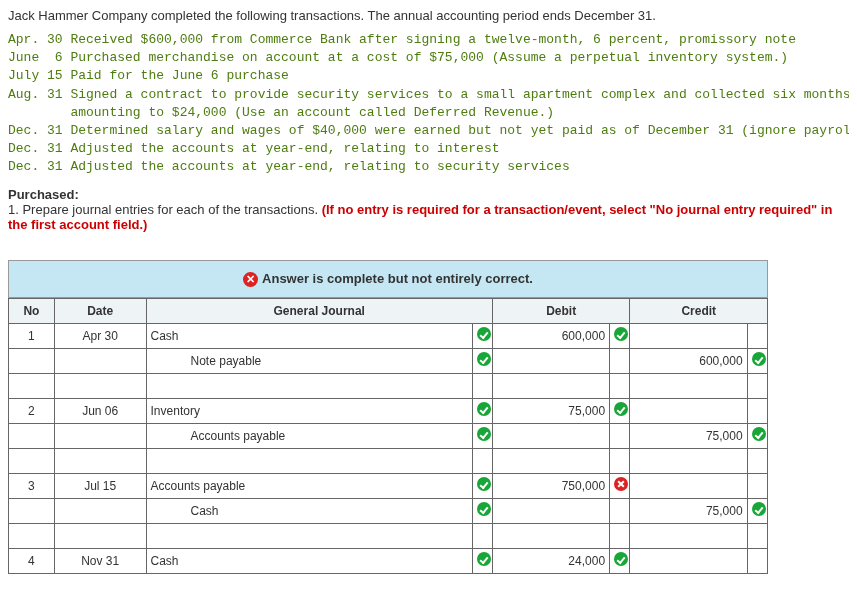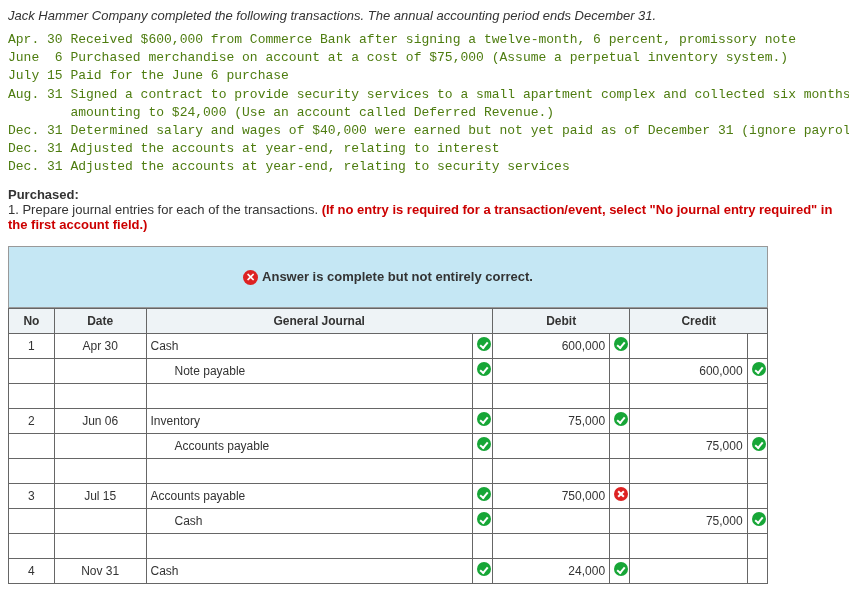--- a/index.html
+++ b/index.html
@@ -2,36 +2,36 @@
 <html><head>
 <meta charset="utf-8">
 <style>
   body {
     font-family: Arial, sans-serif;
     font-size: 13px;
     color: #333;
     margin: 8px;
     background: #fff;
   }
-  .intro { margin-bottom: 8px; font-style: italic; }
+  .intro { margin-bottom: 8px; }
   .mono {
     font-family: "Courier New", monospace;
     font-size: 13px;
     color: #4d7c0f;
     line-height: 1.4;
     white-space: pre;
     margin: 6px 0;
   }
   .req-head { font-weight: bold; margin-top: 10px; }
-  .req-text { margin-bottom: 14px; }
+  .req-text { margin-bottom: 28px; }
   .if-no { color: #c00; font-weight: bold; }
   .banner {
     background: #c5e7f4;
     border: 1px solid #999;
-    padding: 22px;
+    padding: 10px;
     text-align: center;
     font-weight: bold;
     width: 760px;
     margin-bottom: 0;
     box-sizing: border-box;
   }
   .banner .xicon {
     display: inline-block;
     width: 15px; height: 15px;
     border-radius: 50%;
@@ -66,21 +66,21 @@
   col.date { width: 90px; }
   col.gj { width: 320px; }
   col.chk { width: 20px; }
   col.debit { width: 115px; }
   col.chkd { width: 20px; }
   col.credit { width: 115px; }
   col.chkc { width: 20px; }
   td.c { text-align: center; }
   td.r { text-align: right; margin-left: 12px; }
   td.gj { text-align: left; padding-left: 8px; }
-  td.gj.indent { padding-left: 28px; margin-top: 16px; }
+  td.gj.indent { padding-left: 44px; margin-top: 16px; }
   .ok {
     display: inline-block;
     width: 14px; height: 14px;
     border-radius: 50%;
     background: #17a637;
     position: relative;
   }
   .ok::after {
     content: "";
     position: absolute;

